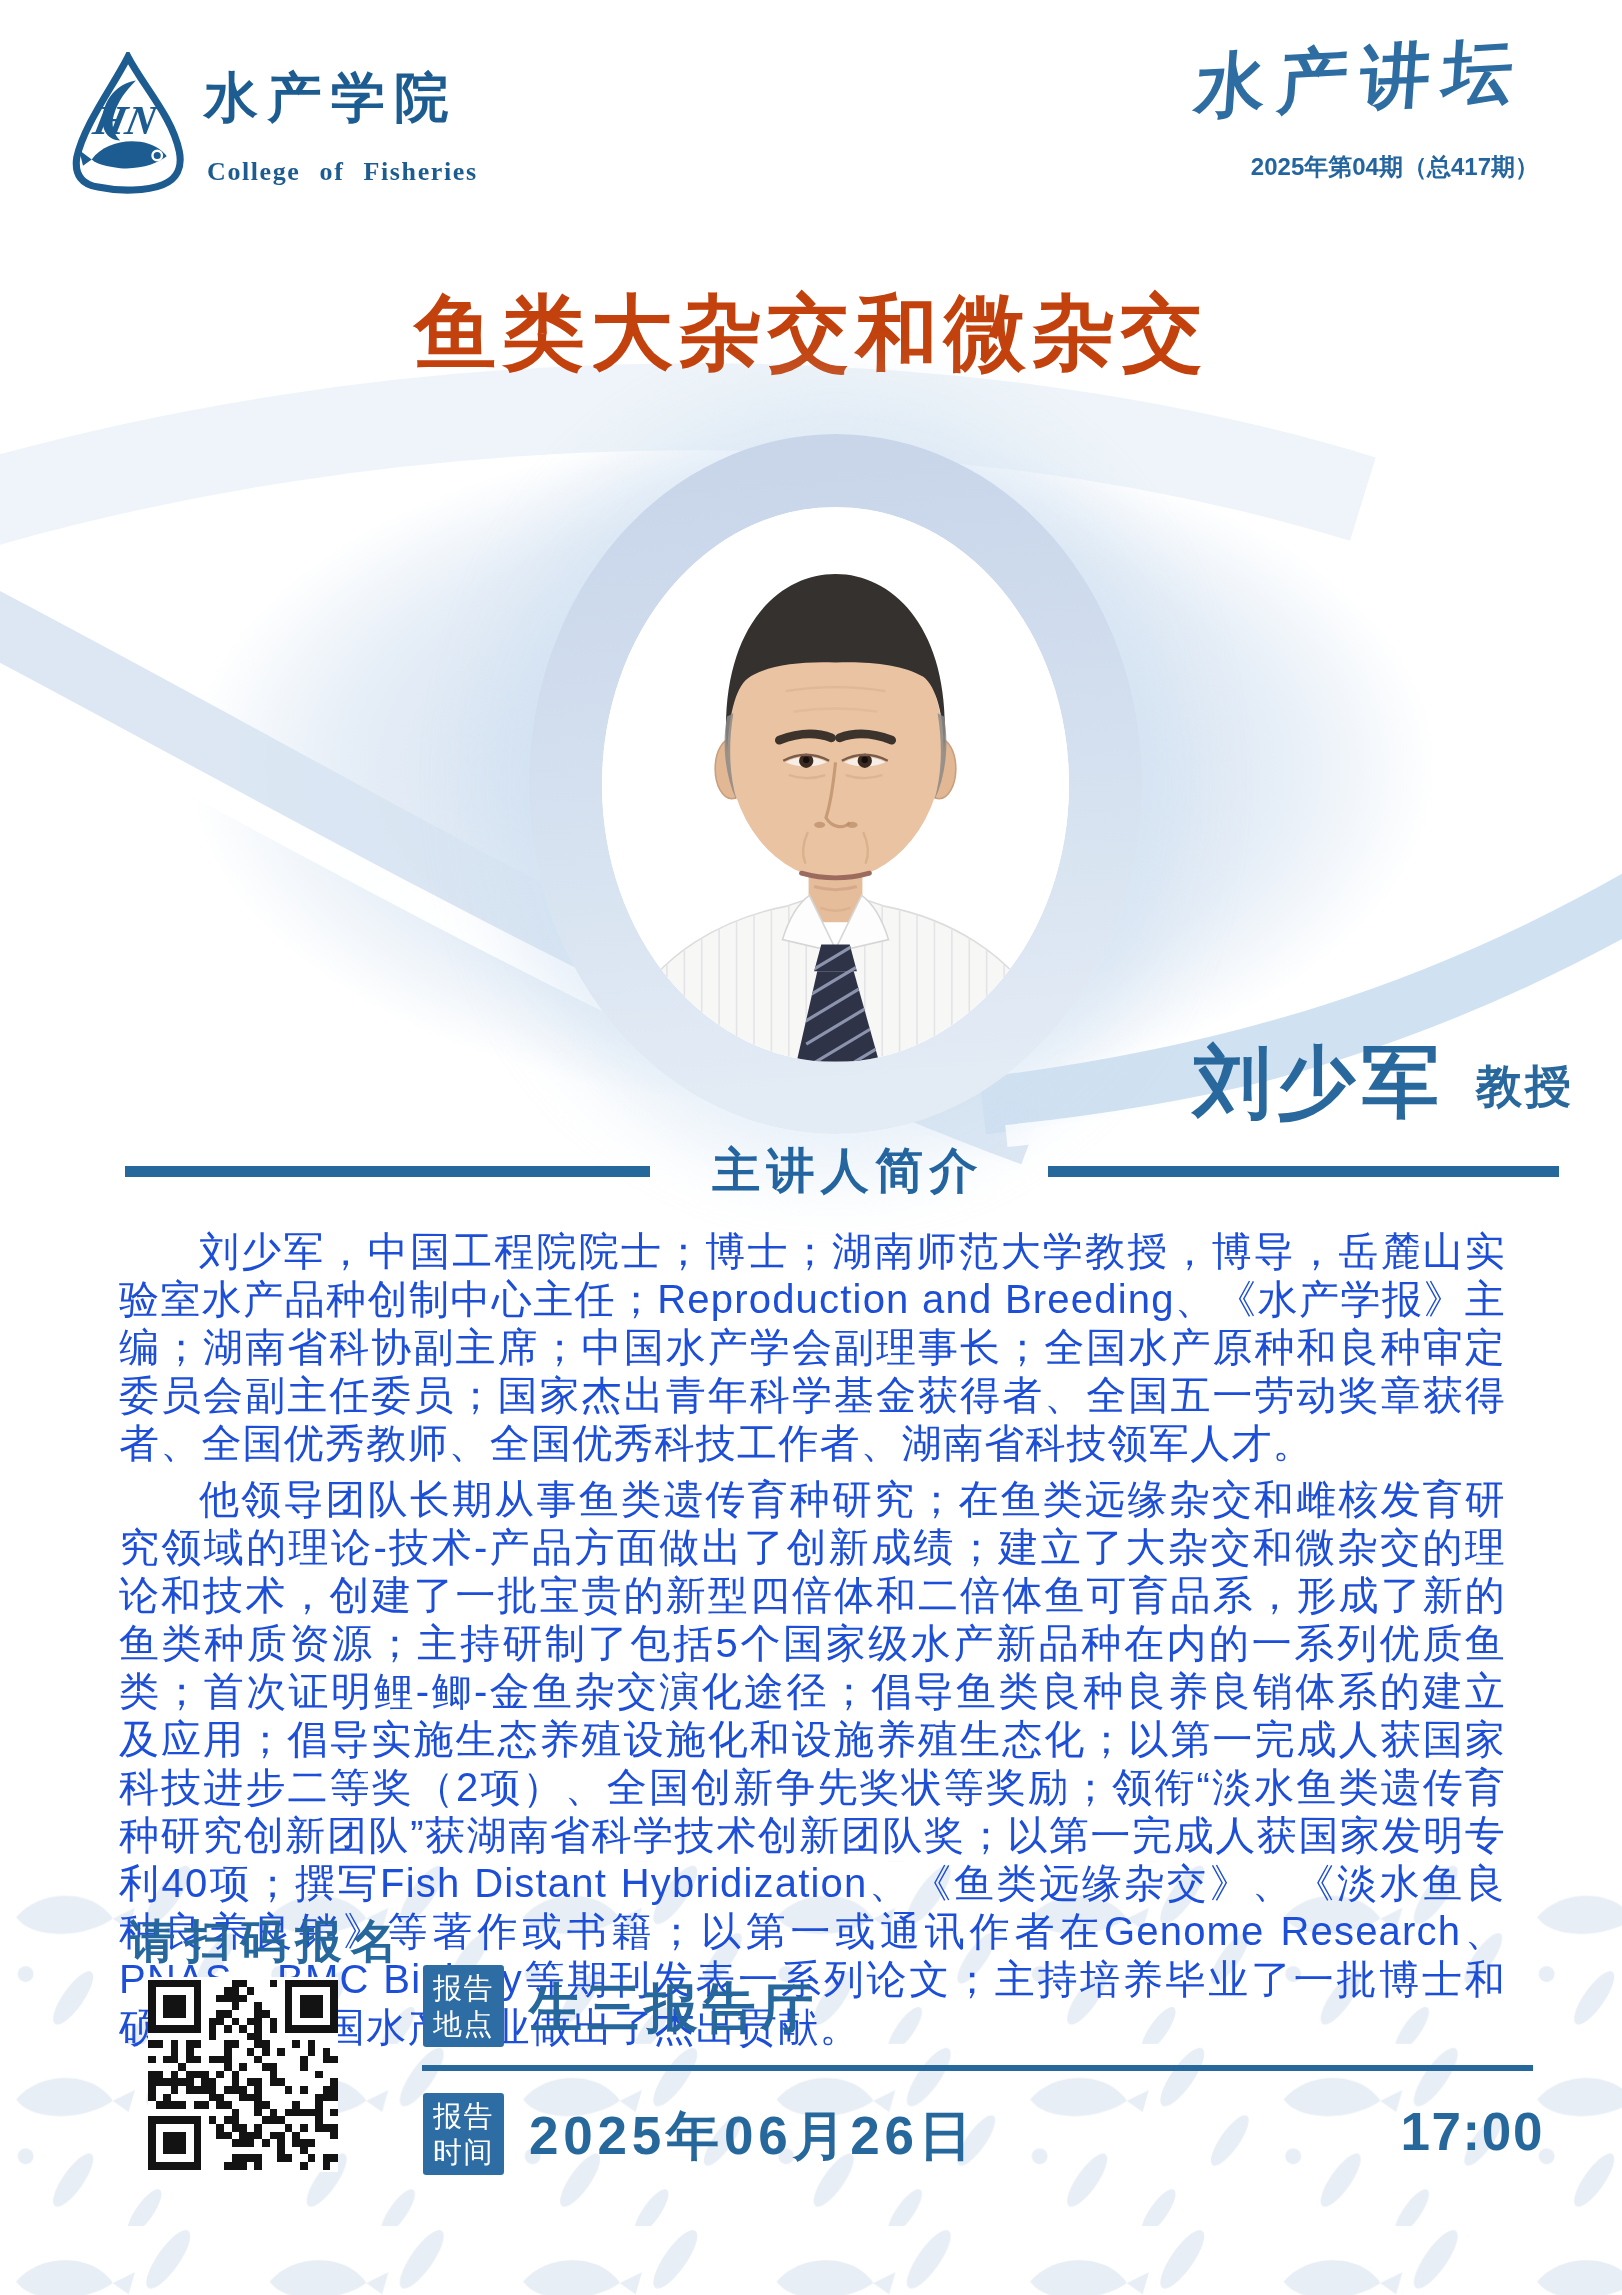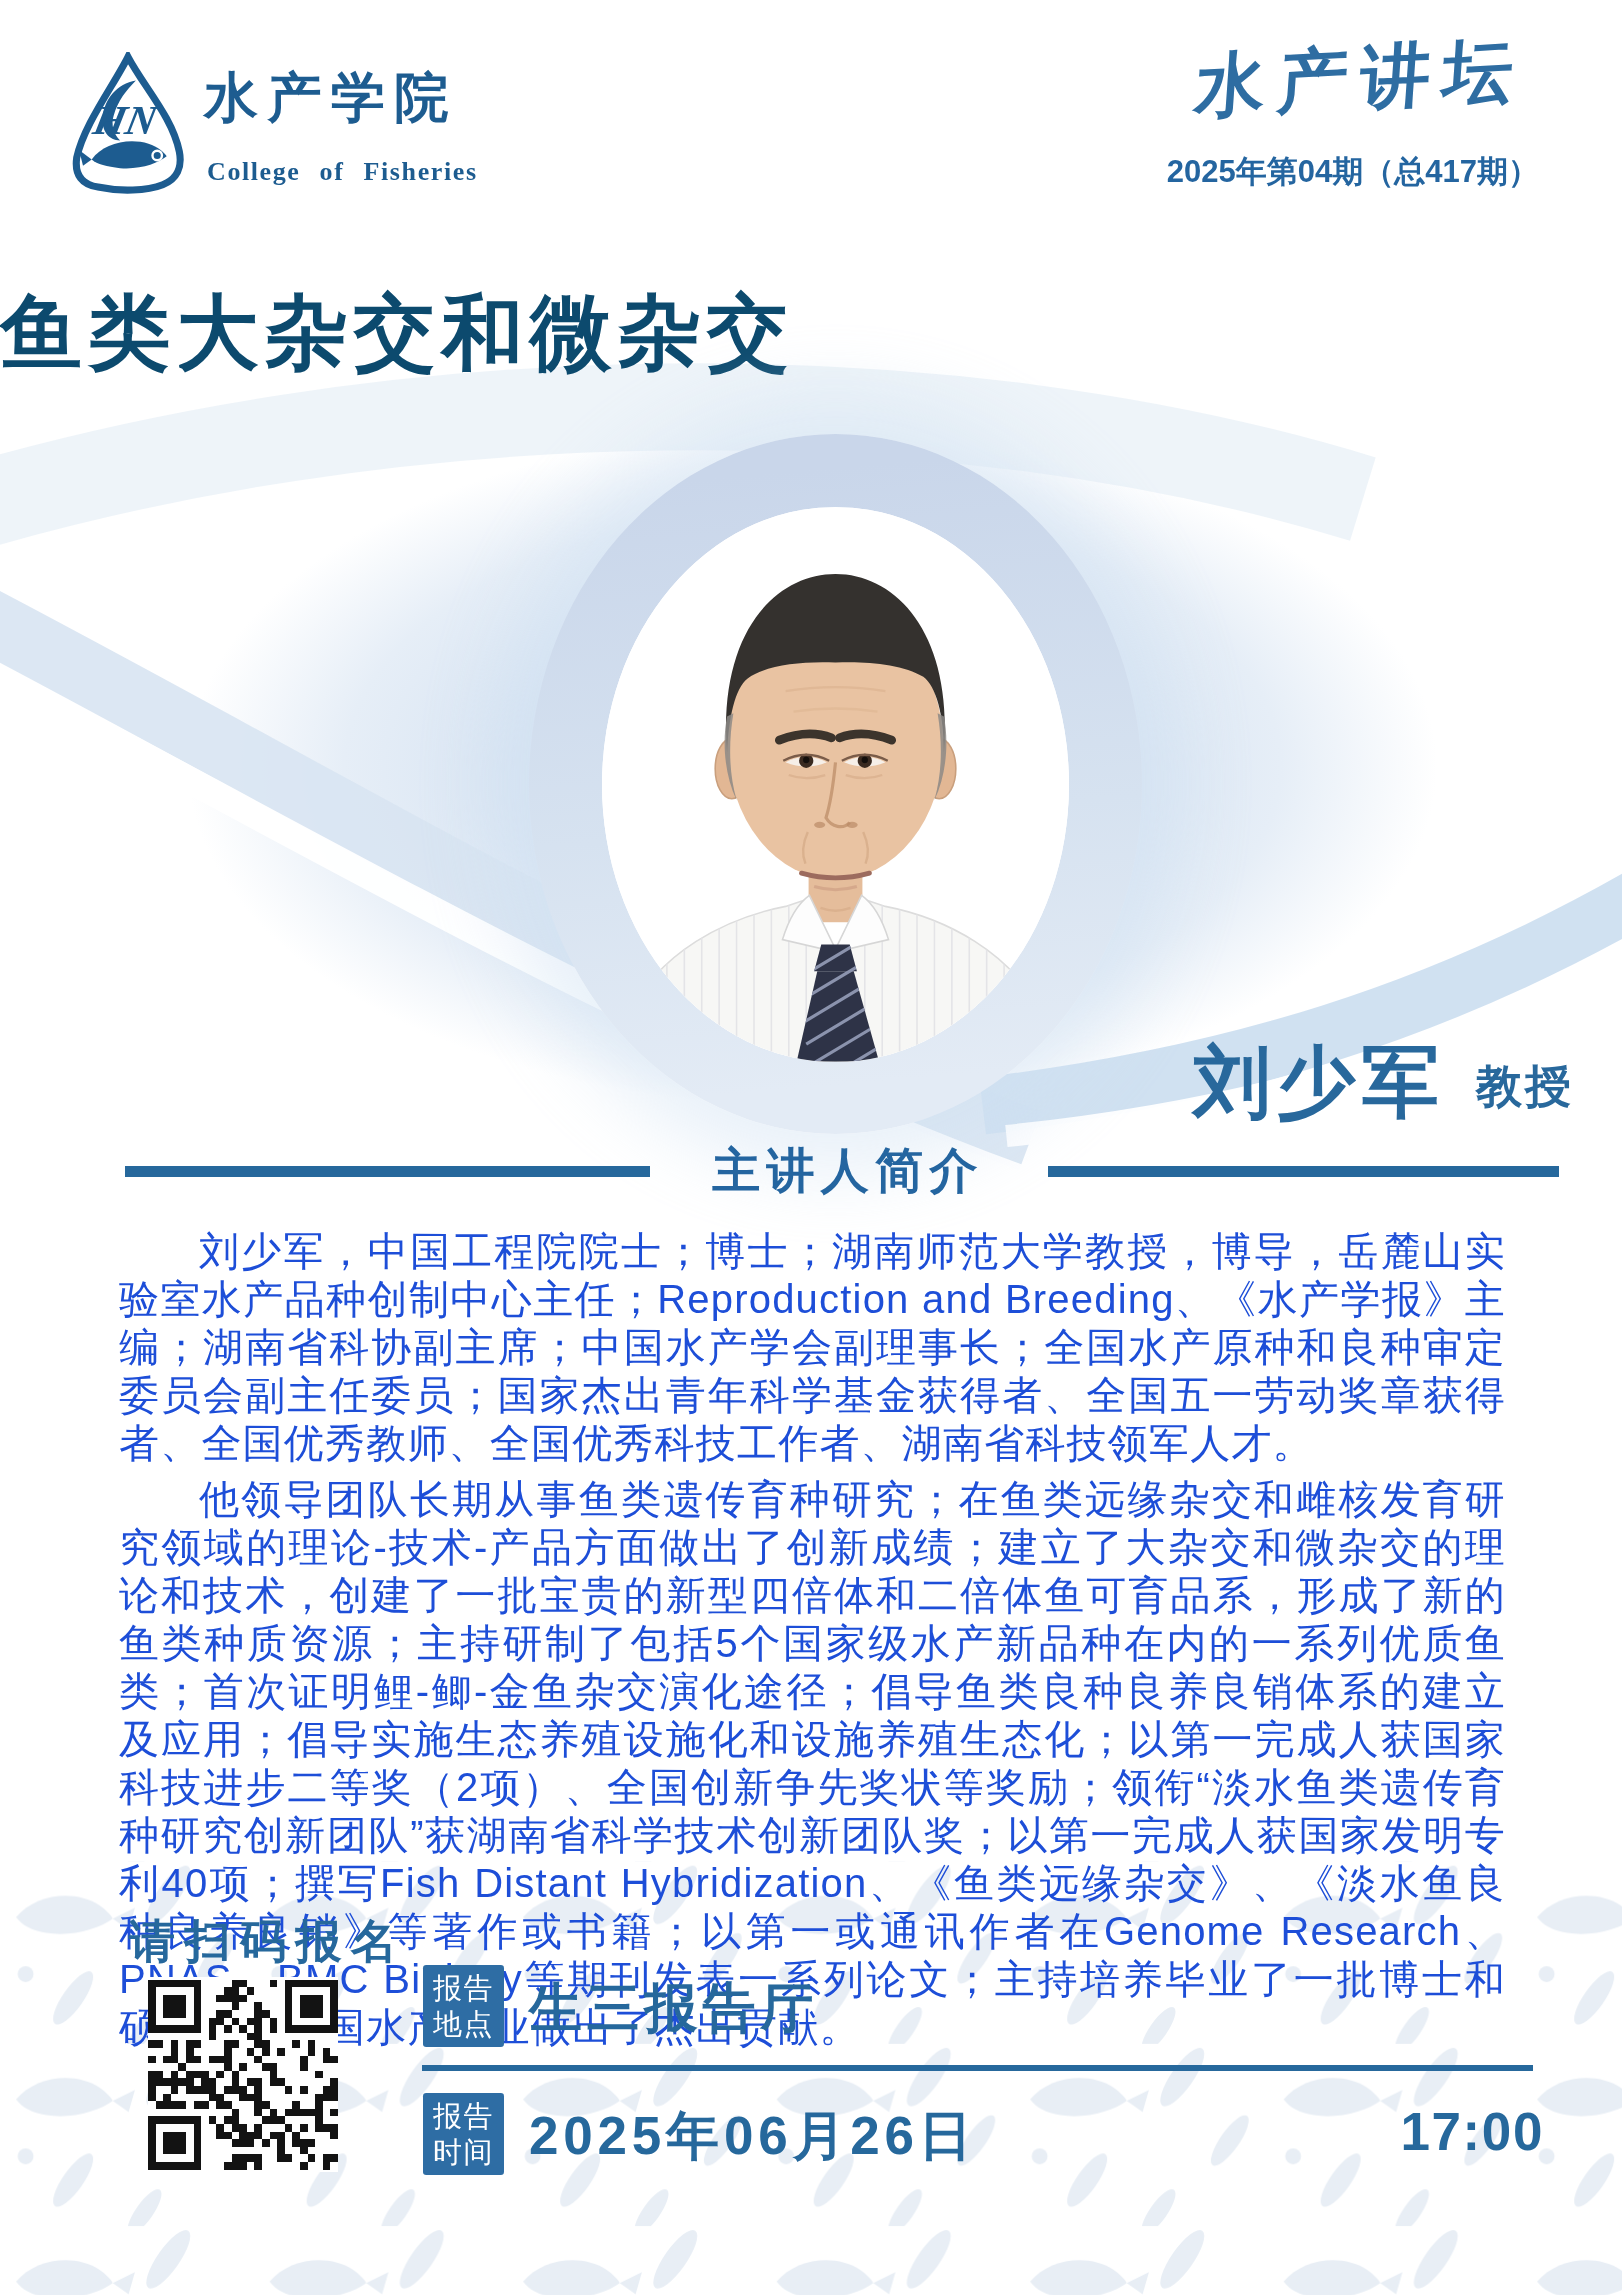--- a/index.html
+++ b/index.html
@@ -11,24 +11,24 @@
   .bg-svg{position:absolute;left:0;top:0;width:1623px;height:2295px;pointer-events:none;}
   
   .logo{position:absolute;left:68px;top:52px;width:120px;height:147px;}
   .college-cn{position:absolute;left:204px;top:62px;font-size:54px;font-weight:900;
     color:#1d5c90;letter-spacing:9.5px;white-space:nowrap;}
   .college-en{position:absolute;left:207px;top:157px;font-size:26px;font-weight:700;
     font-family:"Liberation Serif",serif;color:#1d5c90;letter-spacing:1.6px;word-spacing:11px;white-space:nowrap;}
   .forum-name{position:absolute;right:97px;top:32px;font-size:70px;font-weight:900;
     color:#2e6da2;letter-spacing:12.7px;white-space:nowrap;transform:rotate(-3deg) skewX(-7deg);
     font-family:"Liberation Serif",serif;}
-  .issue{position:absolute;right:84px;top:151px;font-size:31px;font-weight:700;color:#2465a0;white-space:nowrap;}
-  
-  .title{position:absolute;left:0;right:0;top:279px;font-size:82px;font-weight:900;
-    color:#0c4a6e;letter-spacing:6.3px;font-family:"Liberation Serif",serif;white-space:nowrap;}
+  .issue{position:absolute;right:84px;top:151px;font-size:24px;font-weight:700;color:#2465a0;white-space:nowrap;}
+  
+  .title{position:absolute;left:0;right:0;top:279px;text-align:center;font-size:82px;font-weight:900;
+    color:#c2410c;letter-spacing:6.3px;font-family:"Liberation Serif",serif;white-space:nowrap;}
   
   .photo-ring{position:absolute;left:529px;top:434px;width:613px;height:700px;border-radius:50%;
     background:linear-gradient(175deg,#c9d6ea 8%,#d6e2f0 55%,#e3ebf5 90%);
     box-shadow:0 0 71px 40px rgba(206,223,241,0.45);}
   .photo-circle{position:absolute;left:602px;top:507px;width:467px;height:555px;border-radius:50%;
     overflow:hidden;background:#ffffff;}
   .photo-circle svg{display:block;width:100%;height:100%;}
   
   .speaker-row{position:absolute;left:1193px;top:1040px;display:flex;align-items:flex-end;white-space:nowrap;}
   .speaker-name{font-size:78px;font-weight:900;color:#28689c;letter-spacing:6.3px;line-height:1.1;}

